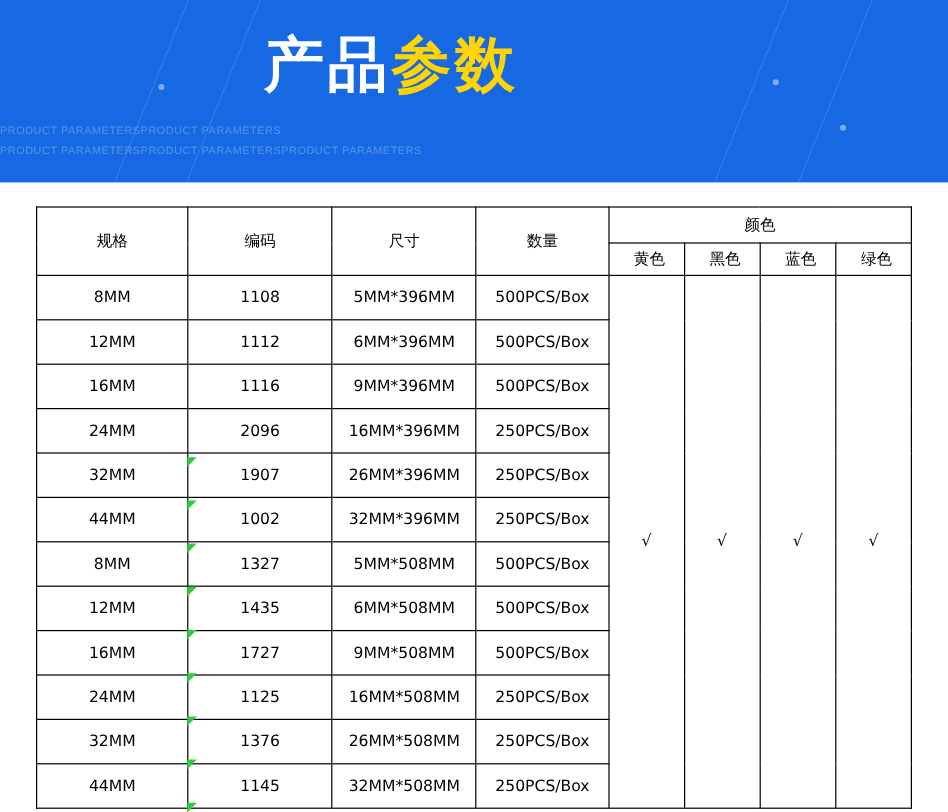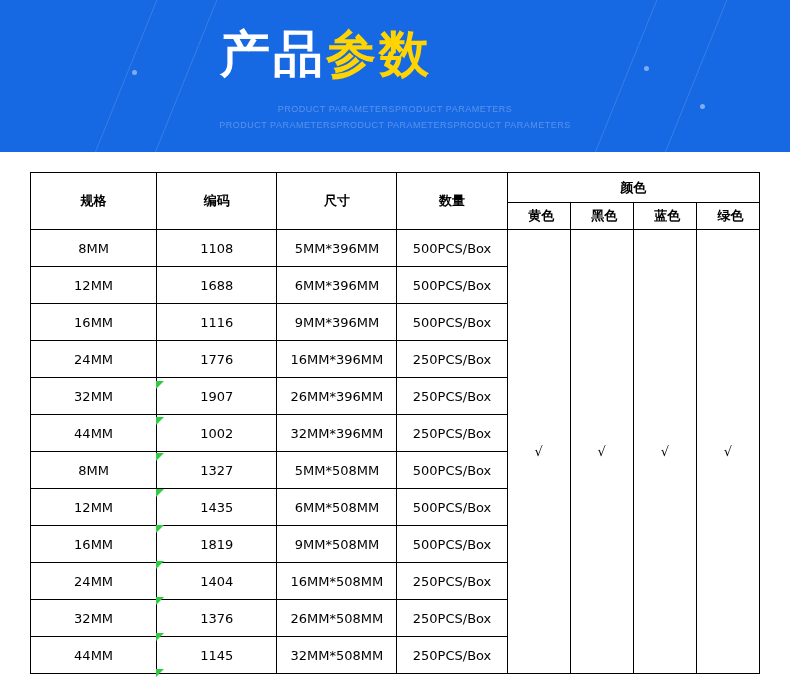--- a/index.html
+++ b/index.html
@@ -67,21 +67,21 @@
   .title-main .w {
     color: #ffffff;
   }
   .title-main .y {
     color: #ffd400;
   }
   .sub-line {
     position: absolute;
     left: 0;
     width: 790px;
-    text-align: center;
+    text-align: left;
     color: rgba(255,255,255,0.28);
     font-size: 9px;
     letter-spacing: 0.5px;
     font-family: "Liberation Sans", sans-serif;
   }
   .sub-line.l1 { top: 104px; }
   .sub-line.l2 { top: 120px; }
 
   
   .table-area {
@@ -95,21 +95,21 @@
   }
   table.spec th, table.spec td {
     border: 1px solid #000000;
     text-align: center;
     font-family: "DejaVu Sans", "Liberation Sans", sans-serif;
     font-size: 13px;
     color: #000000;
     padding: 0;
   }
   table.spec th {
-    font-weight: bold;
+    font-weight: normal;
   }
   .hrow-1 th { height: 29px; }
   .hrow-2 th { height: 26px; }
   .colorhdr {
     text-align: left;
     padding-left: 5px !important;
     font-size: 12.5px;
     margin-top: 36px;
   }
   .body-row td { height: 36px; }
@@ -192,33 +192,33 @@
           <td>1108</td>
           <td>5MM*396MM</td>
           <td>500PCS/Box</td>
           <td class="check-cell" rowspan="12">√</td>
           <td class="check-cell" rowspan="12">√</td>
           <td class="check-cell" rowspan="12">√</td>
           <td class="check-cell" rowspan="12">√</td>
         </tr>
         <tr class="body-row">
           <td>12MM</td>
-          <td>1688</td>
+          <td>1112</td>
           <td>6MM*396MM</td>
           <td>500PCS/Box</td>
         </tr>
         <tr class="body-row">
           <td>16MM</td>
           <td>1116</td>
           <td>9MM*396MM</td>
           <td>500PCS/Box</td>
         </tr>
         <tr class="body-row">
           <td>24MM</td>
-          <td>1776</td>
+          <td>2096</td>
           <td>16MM*396MM</td>
           <td>250PCS/Box</td>
         </tr>
         <tr class="body-row">
           <td>32MM</td>
           <td>1907</td>
           <td>26MM*396MM</td>
           <td>250PCS/Box</td>
         </tr>
         <tr class="body-row">
@@ -234,27 +234,27 @@
           <td>500PCS/Box</td>
         </tr>
         <tr class="body-row">
           <td>12MM</td>
           <td>1435</td>
           <td>6MM*508MM</td>
           <td>500PCS/Box</td>
         </tr>
         <tr class="body-row">
           <td>16MM</td>
-          <td>1819</td>
+          <td>1727</td>
           <td>9MM*508MM</td>
           <td>500PCS/Box</td>
         </tr>
         <tr class="body-row">
           <td>24MM</td>
-          <td>1404</td>
+          <td>1125</td>
           <td>16MM*508MM</td>
           <td>250PCS/Box</td>
         </tr>
         <tr class="body-row">
           <td>32MM</td>
           <td>1376</td>
           <td>26MM*508MM</td>
           <td>250PCS/Box</td>
         </tr>
         <tr class="body-row">

